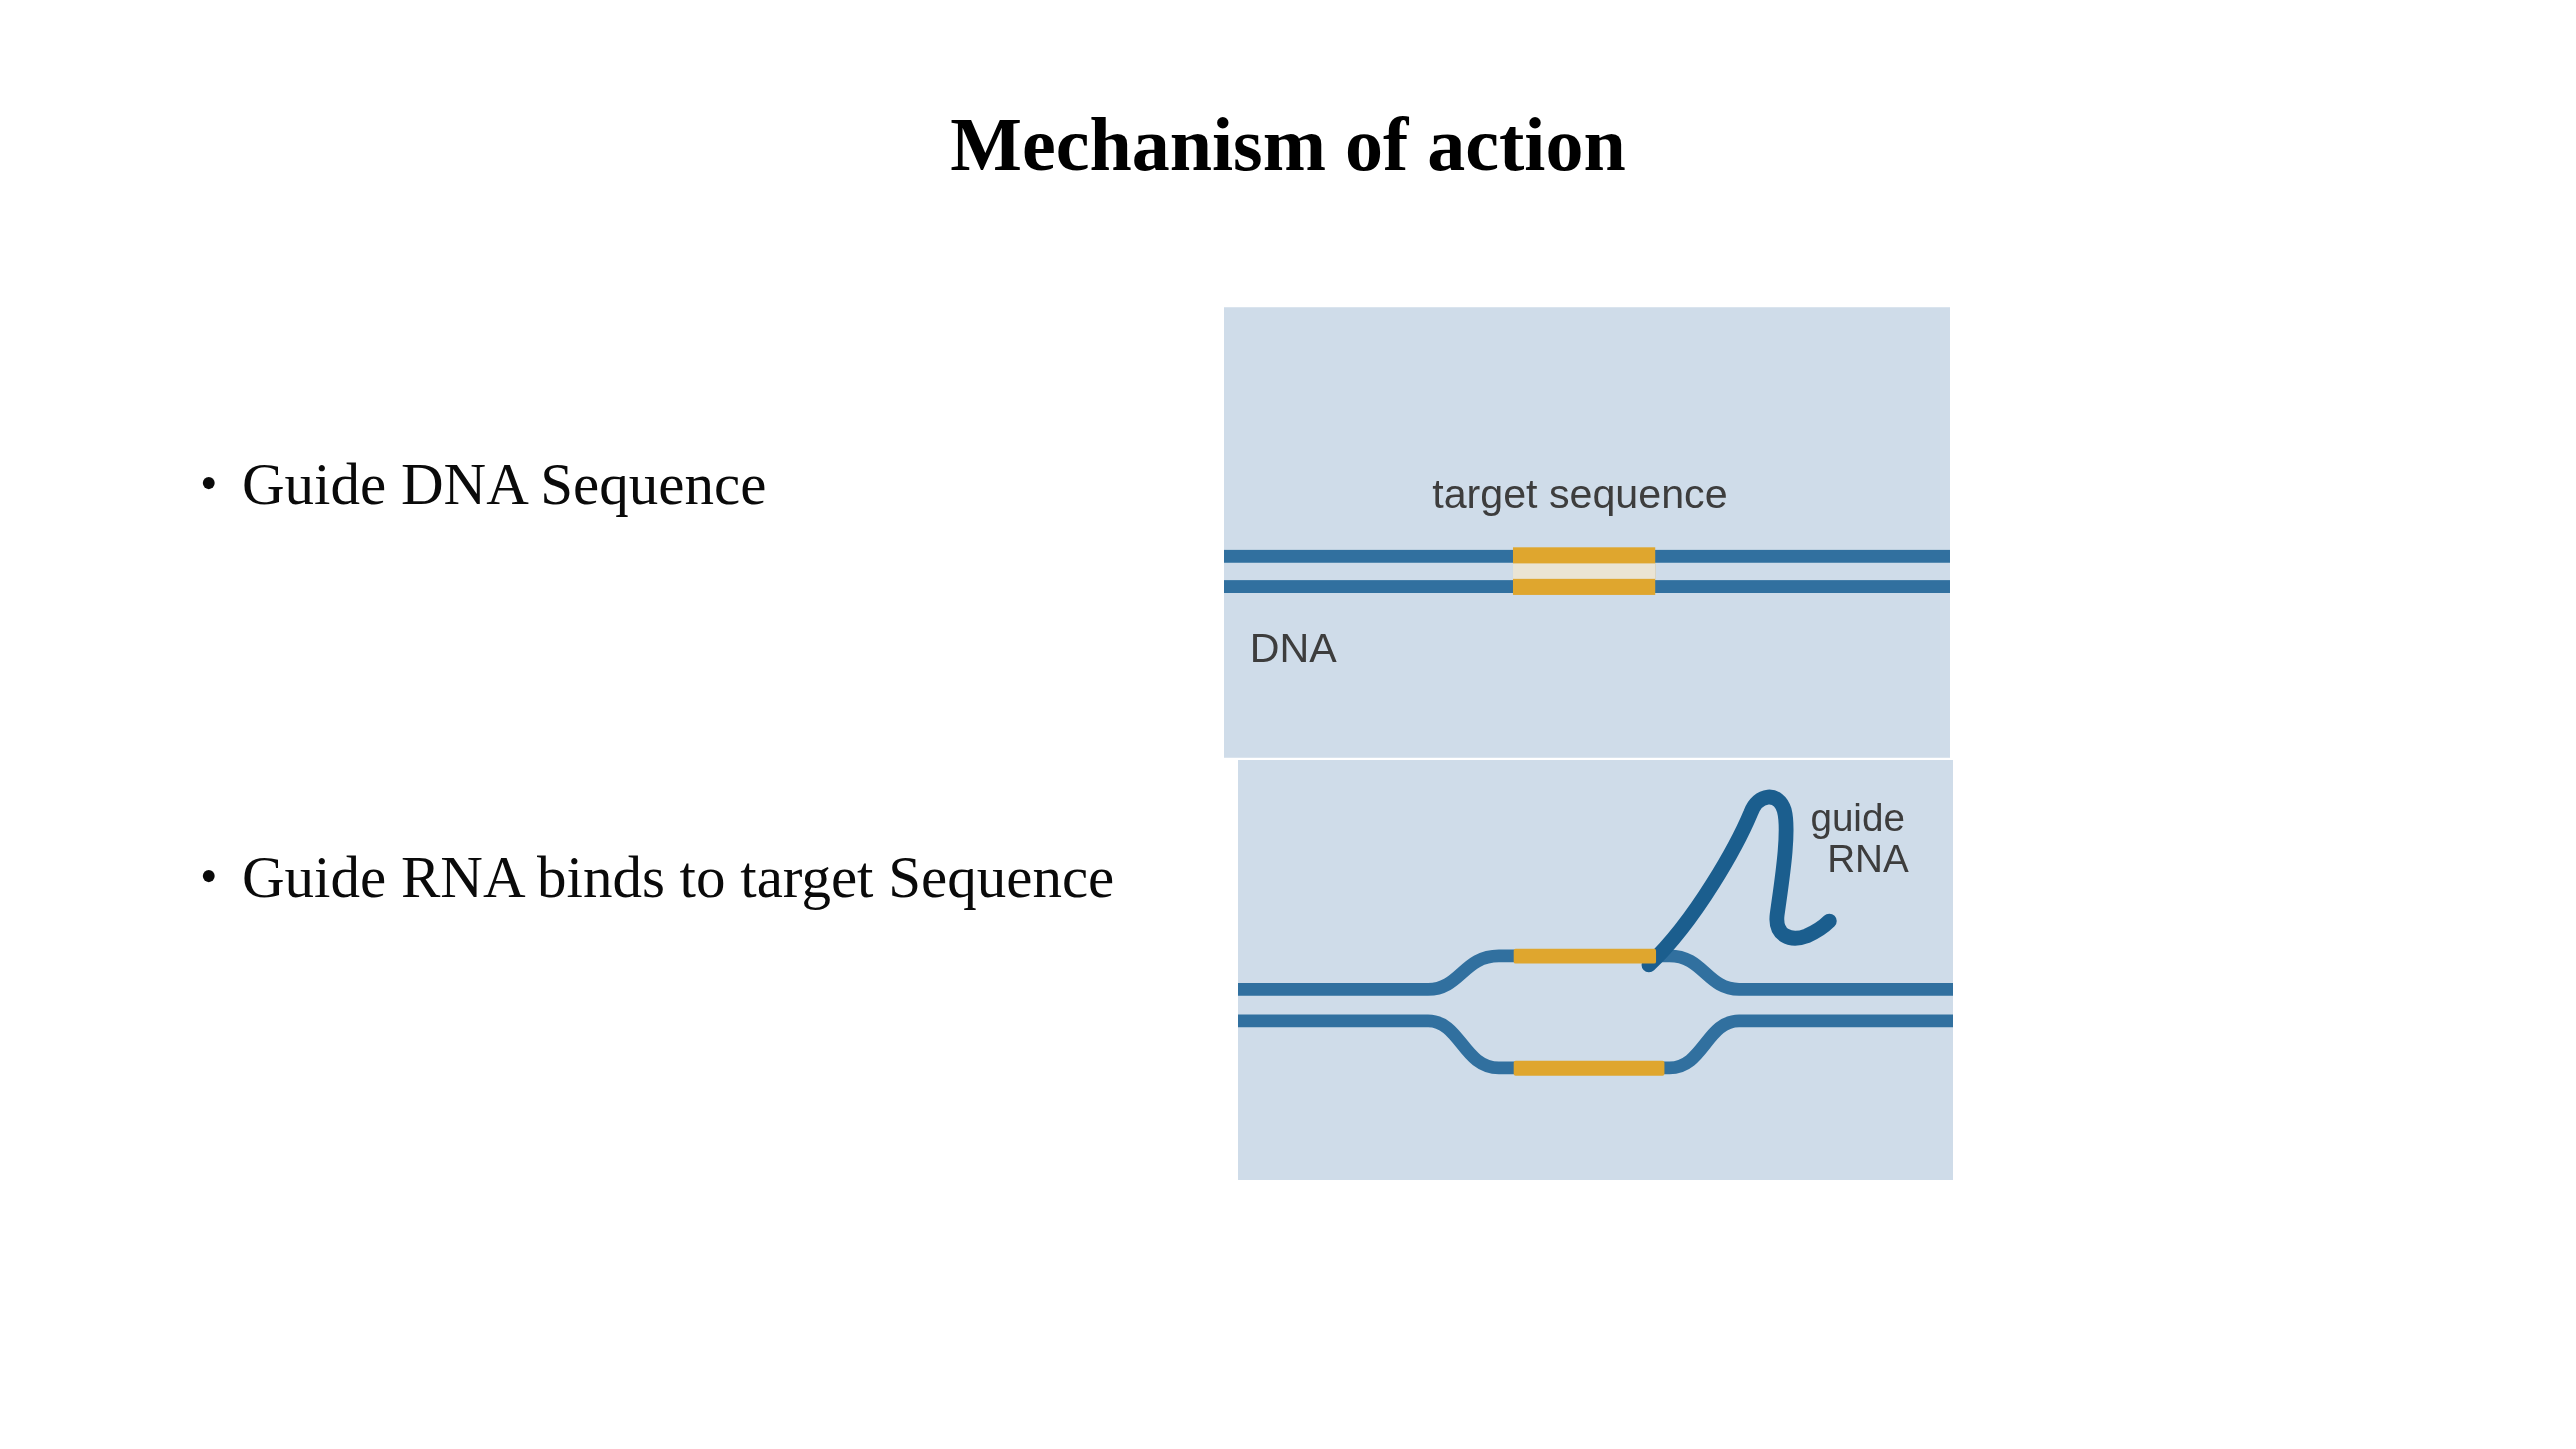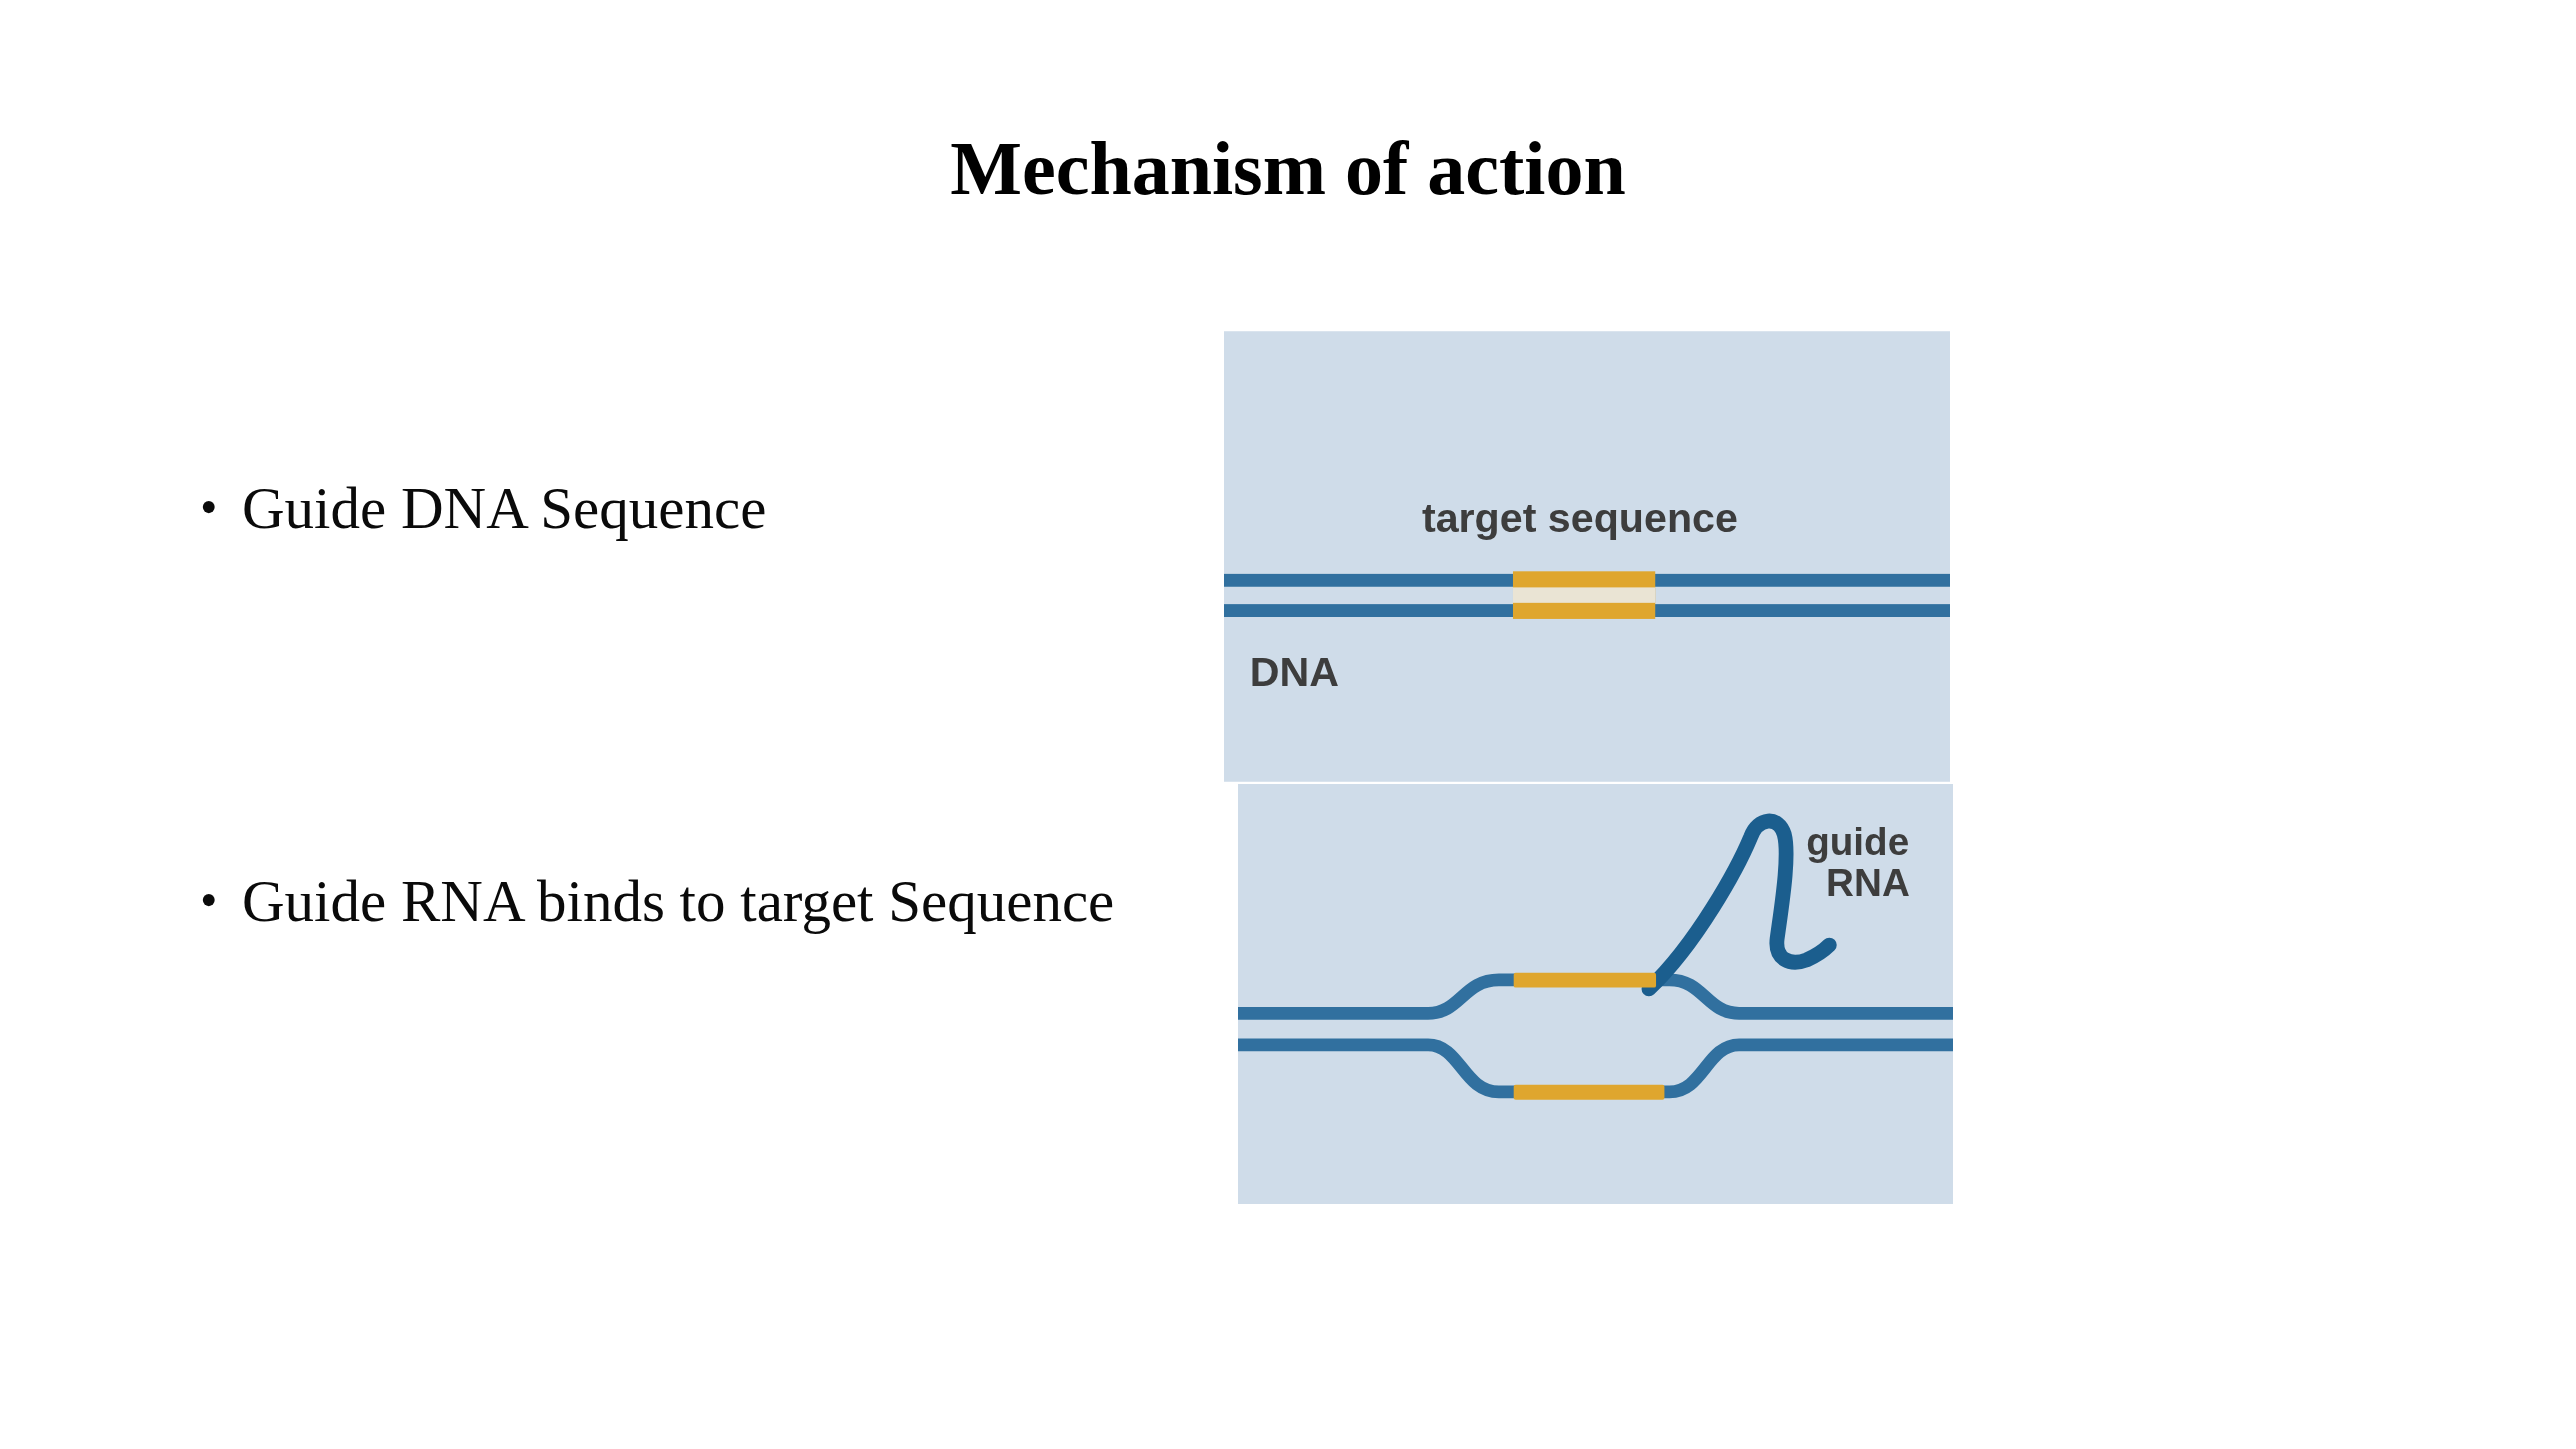--- a/index.html
+++ b/index.html
@@ -10,21 +10,20 @@
     overflow: hidden;
   }
   body {
     font-family: "Liberation Serif", serif;
     position: relative;
   }
   .slide {
     position: absolute;
     inset: 0;
     background: #ffffff;
-    margin-top: 24px;
   }
   .slide-title {
     position: absolute;
     top: 106px;
     left: 0;
     width: 100%;
     text-align: center;
     font-size: 76px;
     font-weight: bold;
     color: #000000;
@@ -47,21 +46,20 @@
     font-size: 59px;
     color: #0a0a0a;
     white-space: nowrap;
     line-height: 1.15;
   }
   .bullet-item.pos-1 { top: 451px; }
   .bullet-item.pos-2 { top: 844px; }
   .bullet-marker { font-size: 50px; transform: translateY(-3.9px); }
   .panel {
     position: absolute;
-    font-weight: bold;
   }
   .panel-top {
     left: 1224px;
     top: 307px;
     width: 726px;
     height: 451px;
   }
   .panel-bottom {
     left: 1238px;
     top: 760px;

